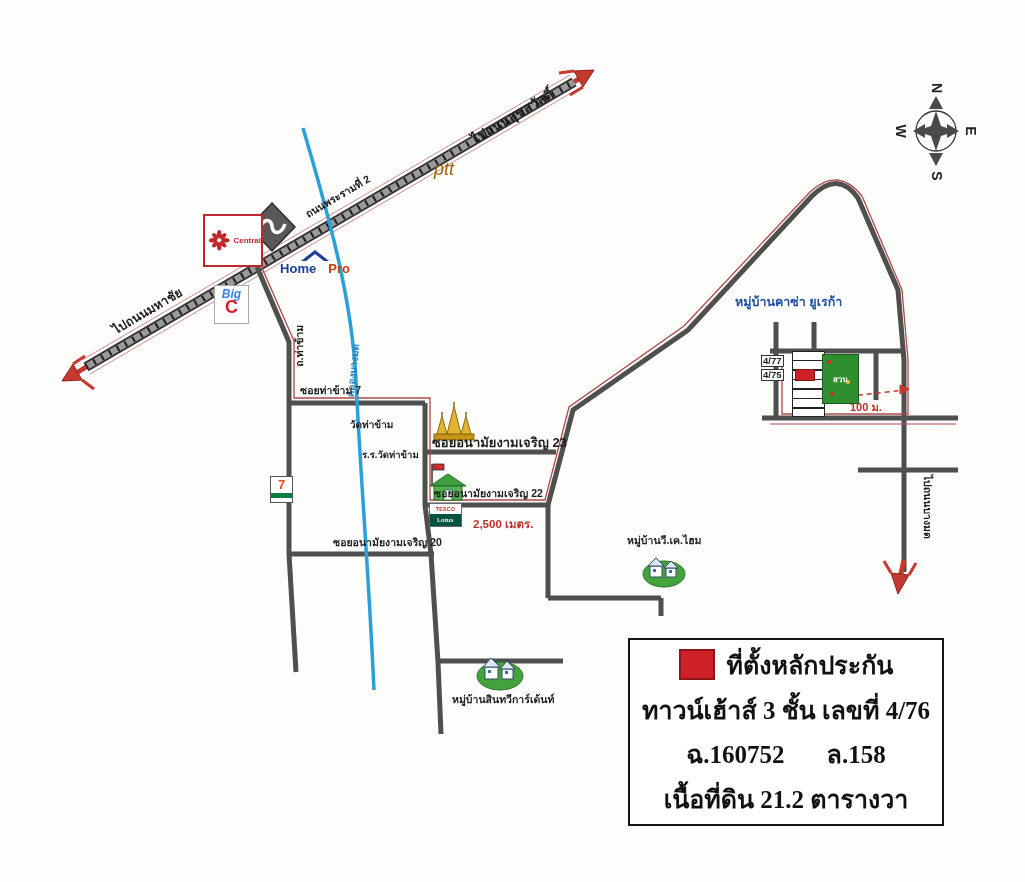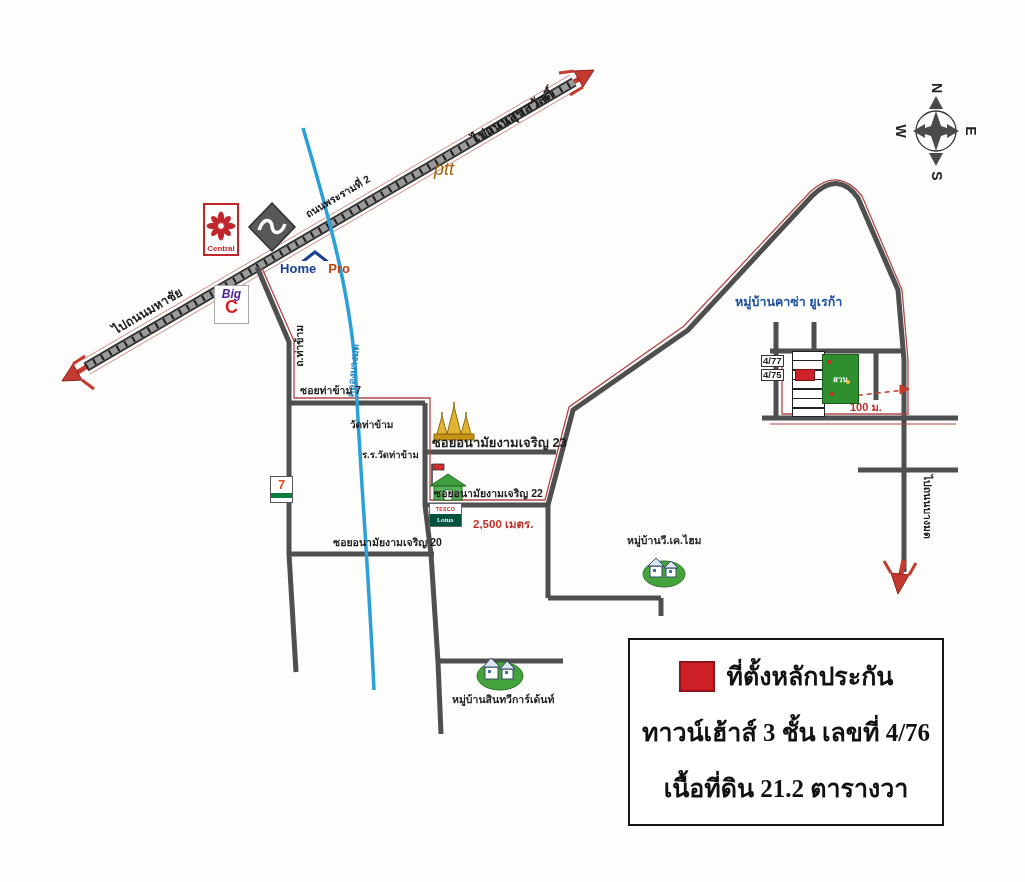--- a/index.html
+++ b/index.html
@@ -12,33 +12,33 @@
   .blue{color:#1c4fa0;}
   .canal-blue{color:#2b86c4;}
   
   .legend{position:absolute;left:628px;top:638px;width:316px;height:188px;background:#fff;
           border:2.5px solid #151515;box-sizing:border-box;display:flex;flex-direction:column;
           justify-content:space-evenly;align-items:center;font-family:"Liberation Serif","DejaVu Serif",serif;}
   .legend .row1{display:flex;align-items:center;gap:12px;}
   .legend .swatch{width:32px;height:27px;background:#ce2127;border:2px solid #8d1418;}
   .legend .t{font-size:25px;font-weight:bold;color:#111;}
   
-  .central{position:absolute;left:203px;top:203px;width:36px;height:53px;border:2.5px solid #c0272d;
-           box-sizing:border-box;background:#fff;display:flex;flex-direction:column;align-items:center;justify-content:flex-end;}
+  .central{position:absolute;left:203px;top:214px;width:60px;height:53px;border:2.5px solid #c0272d;
+           box-sizing:border-box;background:#fff;display:flex;align-items:center;justify-content:flex-end;}
   .central .cname{font-size:8px;color:#c0272d;font-weight:bold;margin-bottom:1px;}
   .homepro{position:absolute;left:279px;top:250px;width:72px;text-align:center;}
   .homepro .roof{width:0;height:0;margin:0 auto;border-left:14px solid transparent;border-right:14px solid transparent;
                  border-bottom:11px solid #1b3f94;position:relative;}
   .homepro .roof::after{content:"";position:absolute;left:-9px;top:4px;border-left:9px solid transparent;
                  border-right:9px solid transparent;border-bottom:7px solid #fff;}
   .homepro .hp{font-size:13px;font-weight:bold;letter-spacing:0;}
   .homepro .hp .h{color:#1b3f94;} .homepro .hp .p{color:#c2410c;margin-left:12px;}
   .bigc{position:absolute;left:214px;top:285px;width:35px;height:39px;background:#fefefe;border:1px solid #aaa;
         box-sizing:border-box;text-align:center;line-height:1;}
-  .bigc .big{font-size:12px;font-weight:900;font-style:italic;color:#4c1d95;display:block;margin-top:2px;}
+  .bigc .big{font-size:12px;font-weight:900;font-style:italic;color:#3b82f6;display:block;margin-top:2px;}
   .bigc .c{font-size:18px;font-weight:900;color:#d41f26;display:block;margin-top:-2px;}
   .ptt{position:absolute;left:434px;top:159px;font-size:18px;font-weight:400;font-style:italic;color:#a16207;}
   .seven{position:absolute;left:270px;top:476px;width:23px;height:27px;background:#fff;border:1.5px solid #555;
          box-sizing:border-box;text-align:center;}
   .seven .s7{font-size:13px;font-weight:900;color:#e8491d;line-height:16px;display:block;}
   .seven .gbar{display:block;height:5px;background:#0c7b40;}
   .tesco{position:absolute;left:429px;top:503px;width:33px;height:24px;border:1px solid #666;box-sizing:border-box;
          text-align:center;background:#fff;}
   .tesco .tt{display:block;font-size:5px;font-weight:900;color:#d01818;letter-spacing:.5px;line-height:10px;}
   .tesco .lt{display:block;font-size:6px;font-weight:bold;color:#fff;background:#00533e;line-height:12px;}
@@ -233,16 +233,20 @@
     <span class="tt">TESCO</span>
     <span class="lt">Lotus</span>
   </div>
 
   <div class="legend">
     <div class="row1">
       <div class="swatch"></div>
       <div class="t">ที่ตั้งหลักประกัน</div>
     </div>
     <div class="t">ทาวน์เฮ้าส์ 3 ชั้น เลขที่ 4/76</div>
+    <div class="t" style="display:flex;gap:42px;">
+      <span>ฉ.160752</span>
+      <span>ล.158</span>
+    </div>
     <div class="t">เนื้อที่ดิน 21.2 ตารางวา</div>
   </div>
 
 </div>
 
 </body></html>

